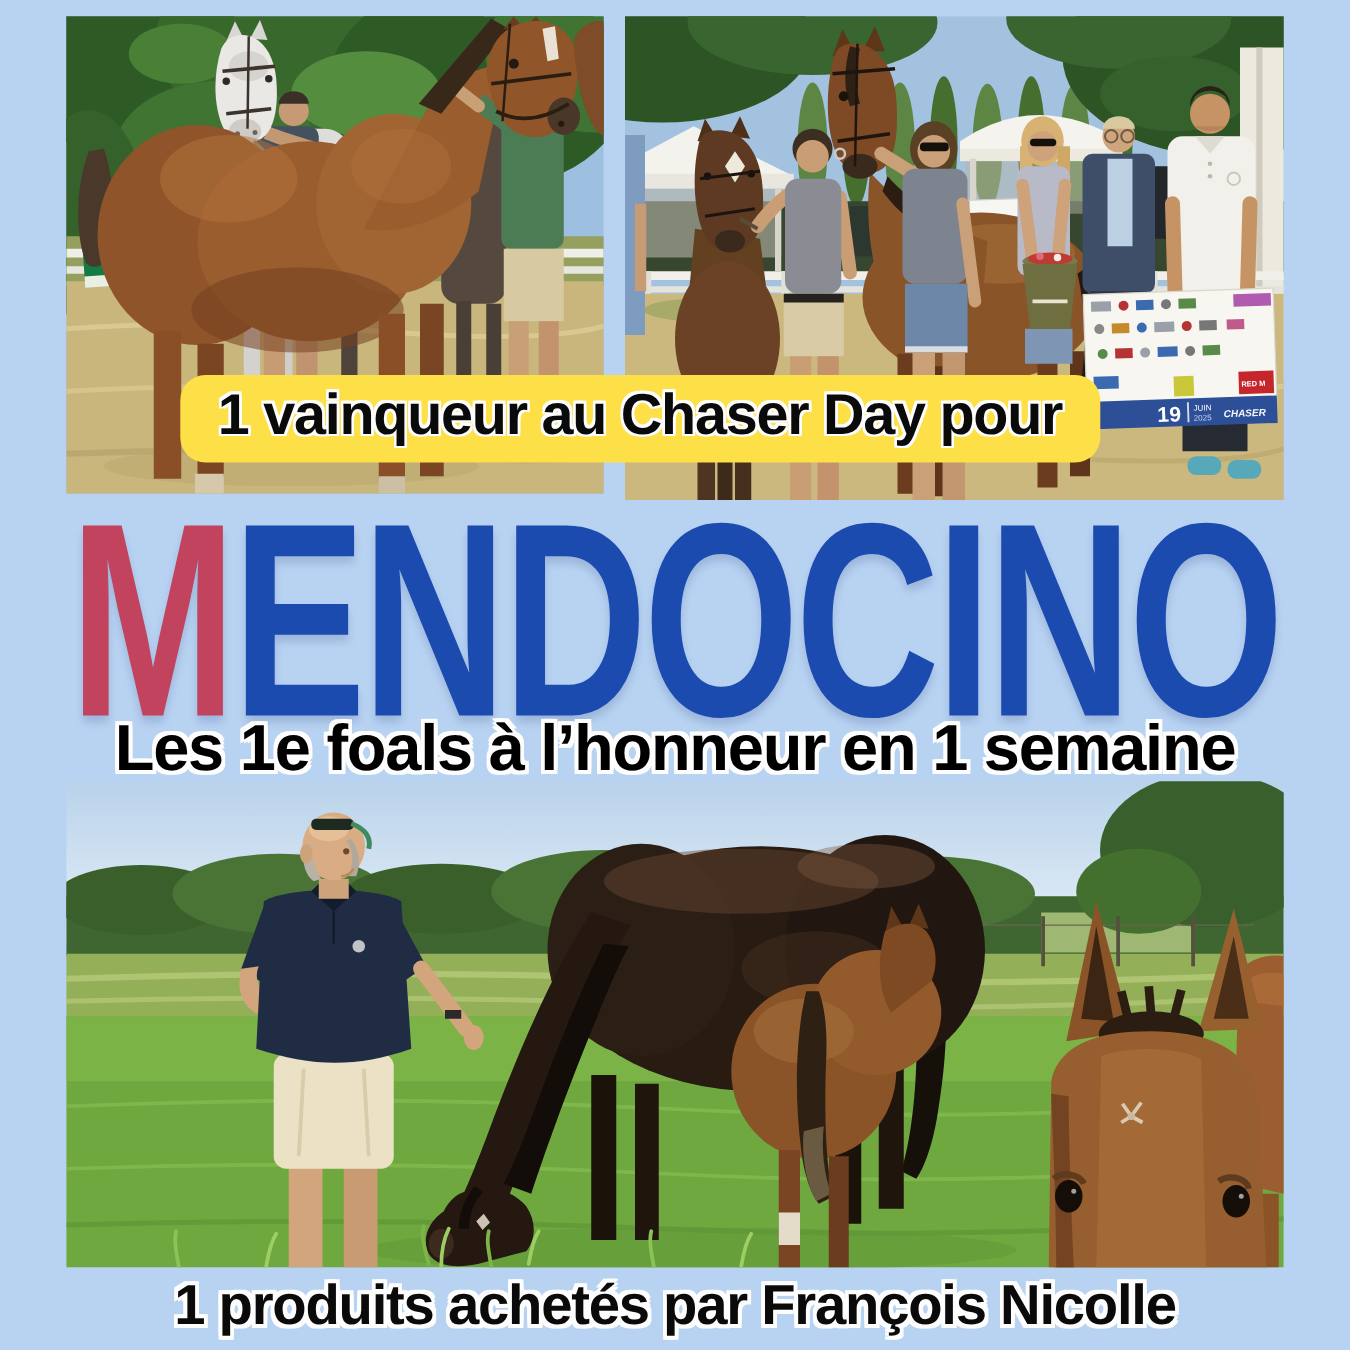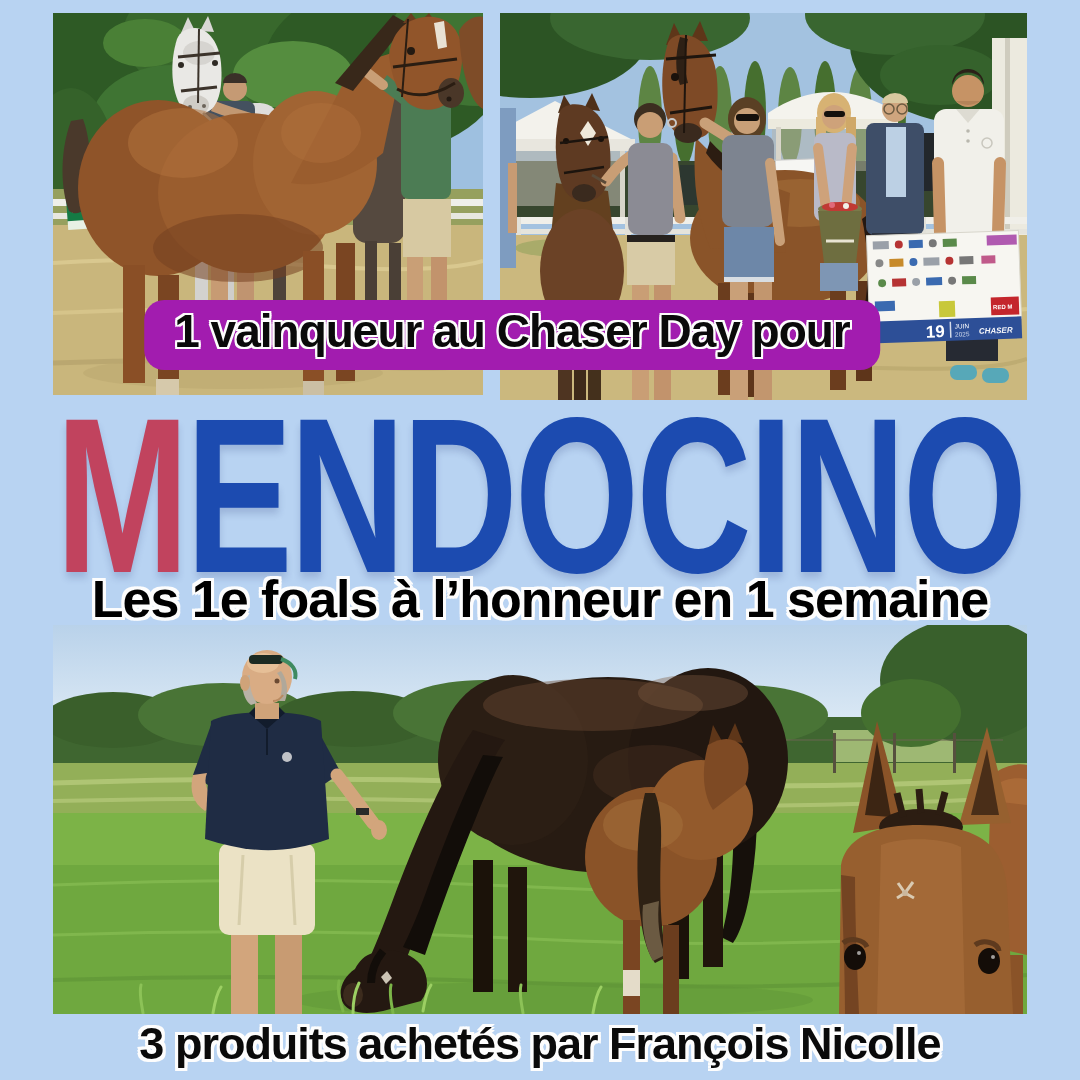--- a/index.html
+++ b/index.html
@@ -512,23 +512,23 @@
       <path d="M300,388 C300,374 302,366 306,358" stroke="#9ccf63" stroke-width="3"></path>
       <path d="M340,388 C338,376 336,368 338,360" stroke="#7cb548" stroke-width="3"></path>
       <path d="M370,386 C372,374 374,366 378,360" stroke="#9ccf63" stroke-width="3"></path>
       <path d="M90,388 C88,376 86,368 88,360" stroke="#8cc257" stroke-width="3"></path>
       <path d="M160,388 C162,376 164,368 168,362" stroke="#9ccf63" stroke-width="3"></path>
       <path d="M470,388 C468,376 466,368 468,360" stroke="#8cc257" stroke-width="3"></path>
       <path d="M540,388 C542,376 544,368 548,362" stroke="#9ccf63" stroke-width="3"></path>
     </g>
   </svg>
 
-  <div class="top-caption" style="background-color: #a21caf;">
+  <div class="top-caption" style="background-color: #fde047;">
     <div>1 vainqueur au Chaser Day pour</div>
   </div>
 
   <div class="title"><span style="color: rgb(193, 67, 94);">M</span><span style="color: rgb(28, 75, 176);">ENDOCINO</span></div>
 
   <div class="subtitle" style="color: #000000;">Les 1e foals à l’honneur en 1 semaine</div>
 
-  <div class="bottom-caption">3 produits achetés par François Nicolle</div>
+  <div class="bottom-caption">1 produits achetés par François Nicolle</div>
 
 </div>
 
 </body></html>

